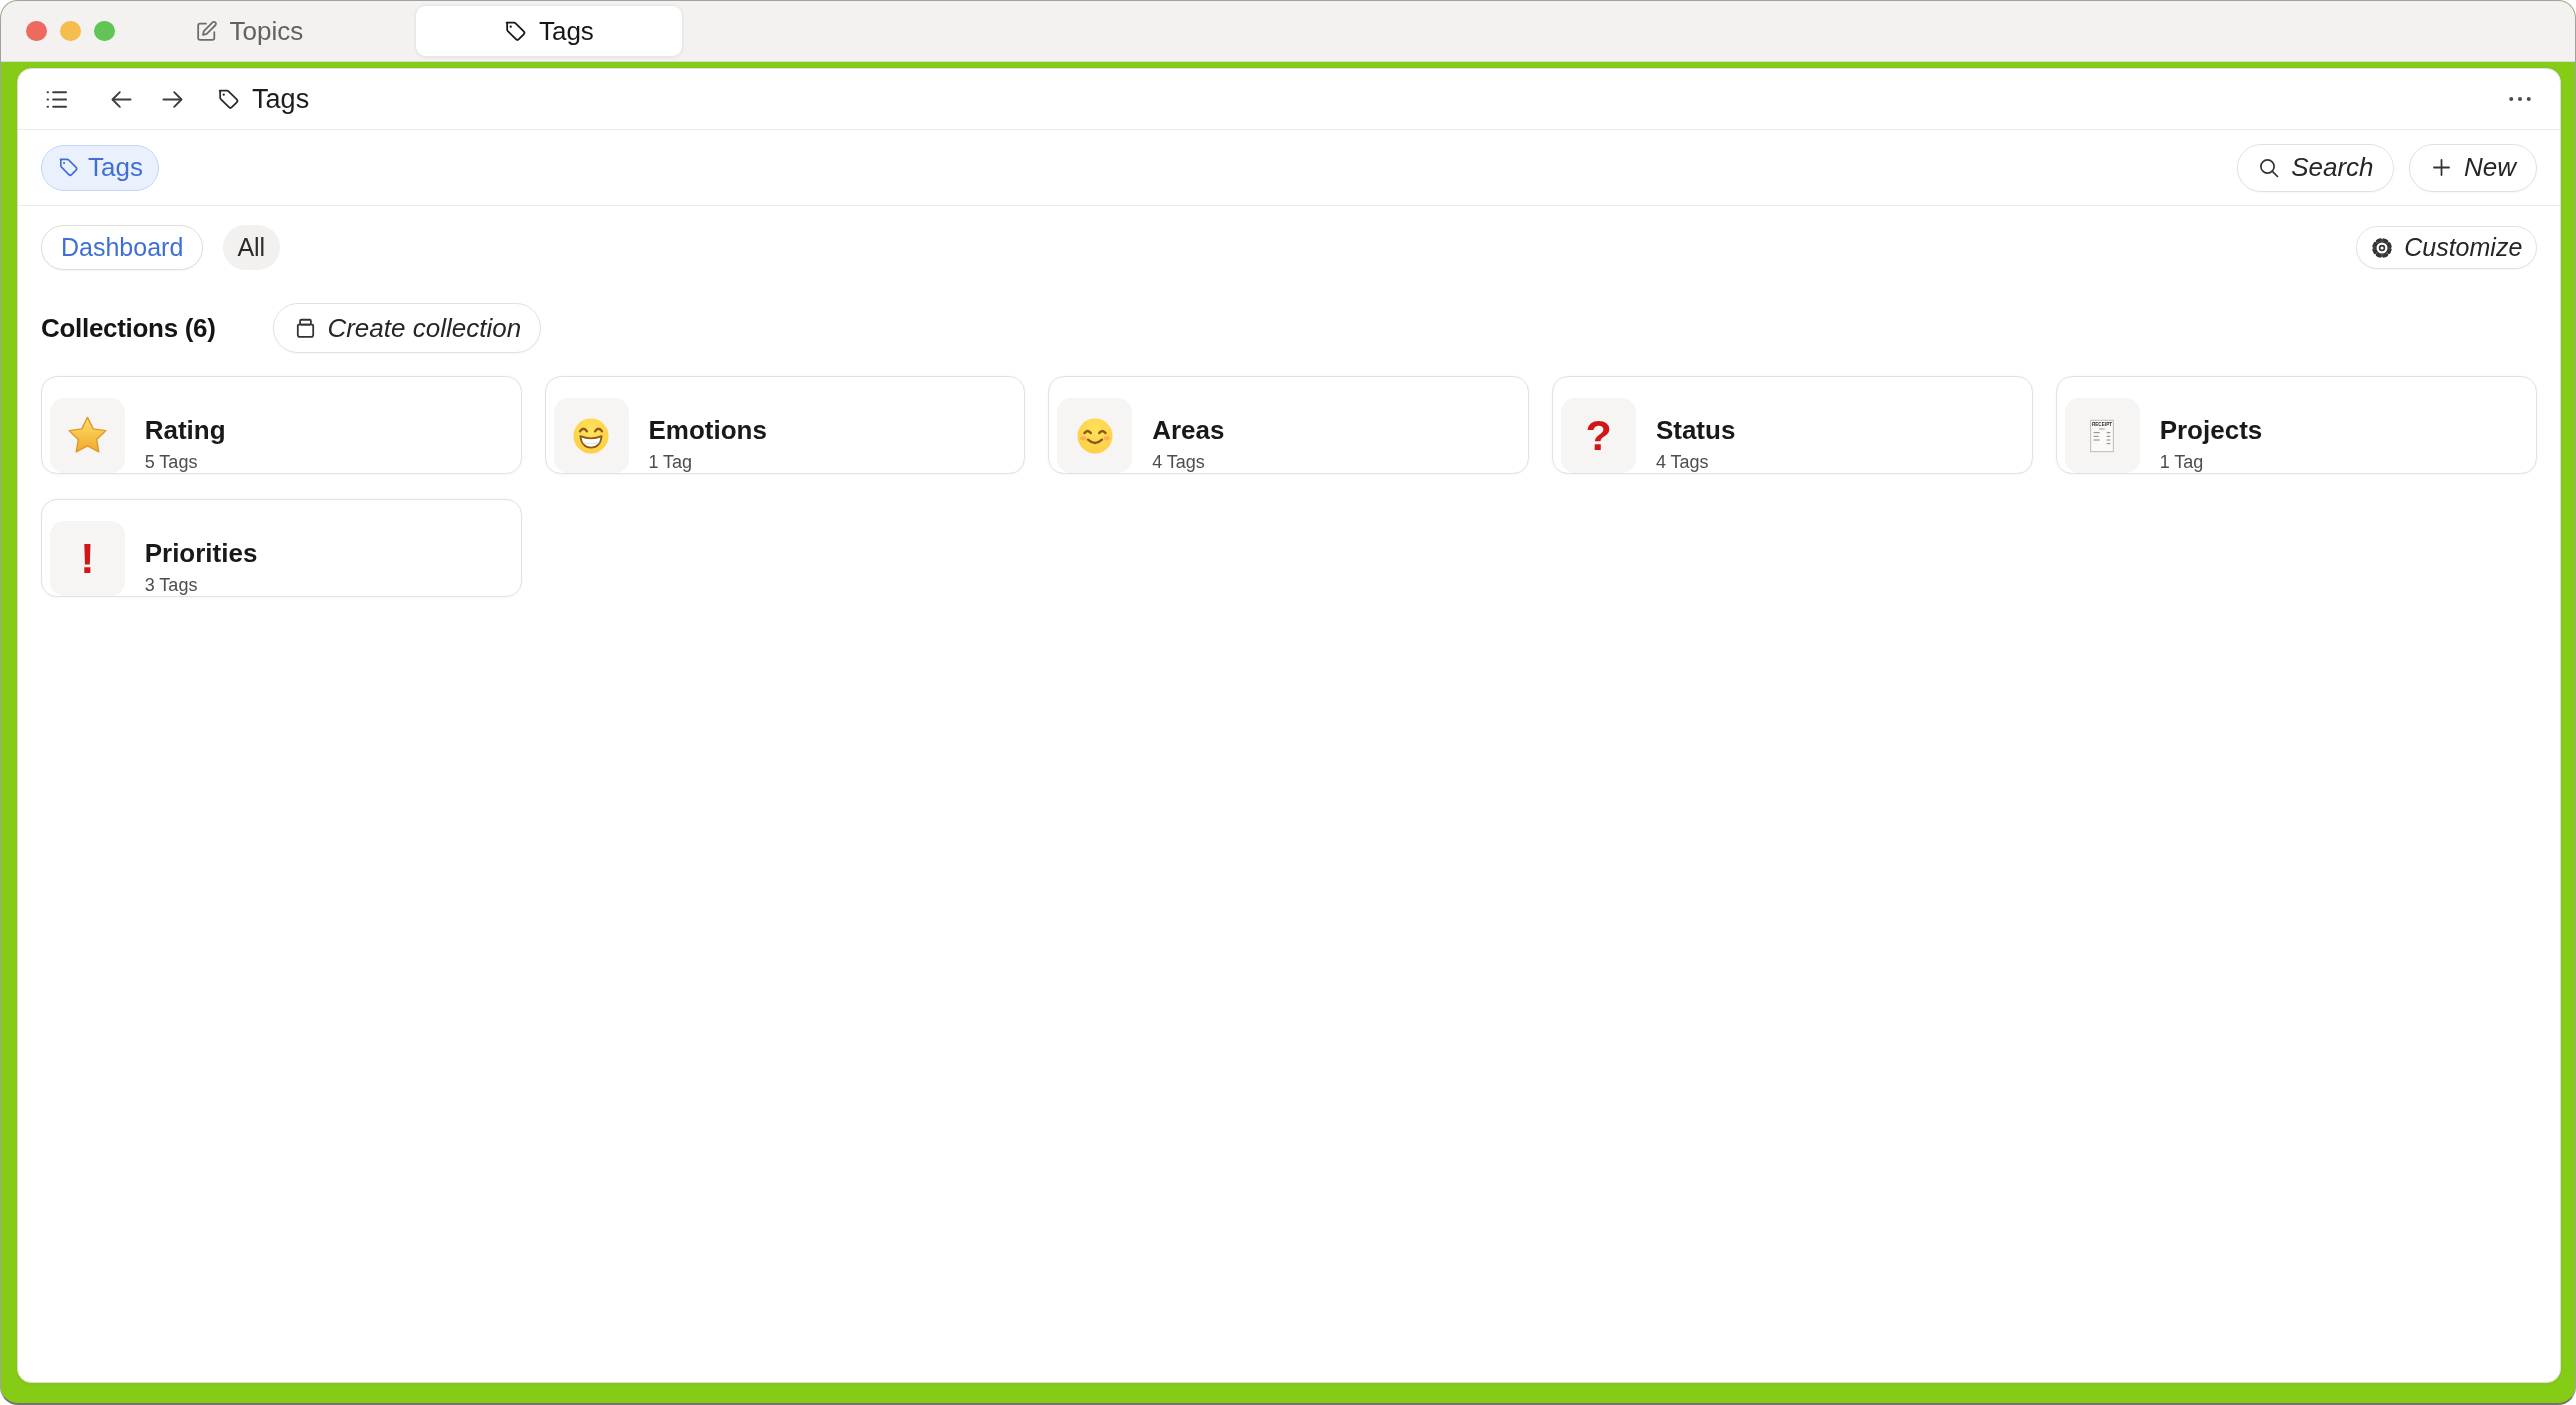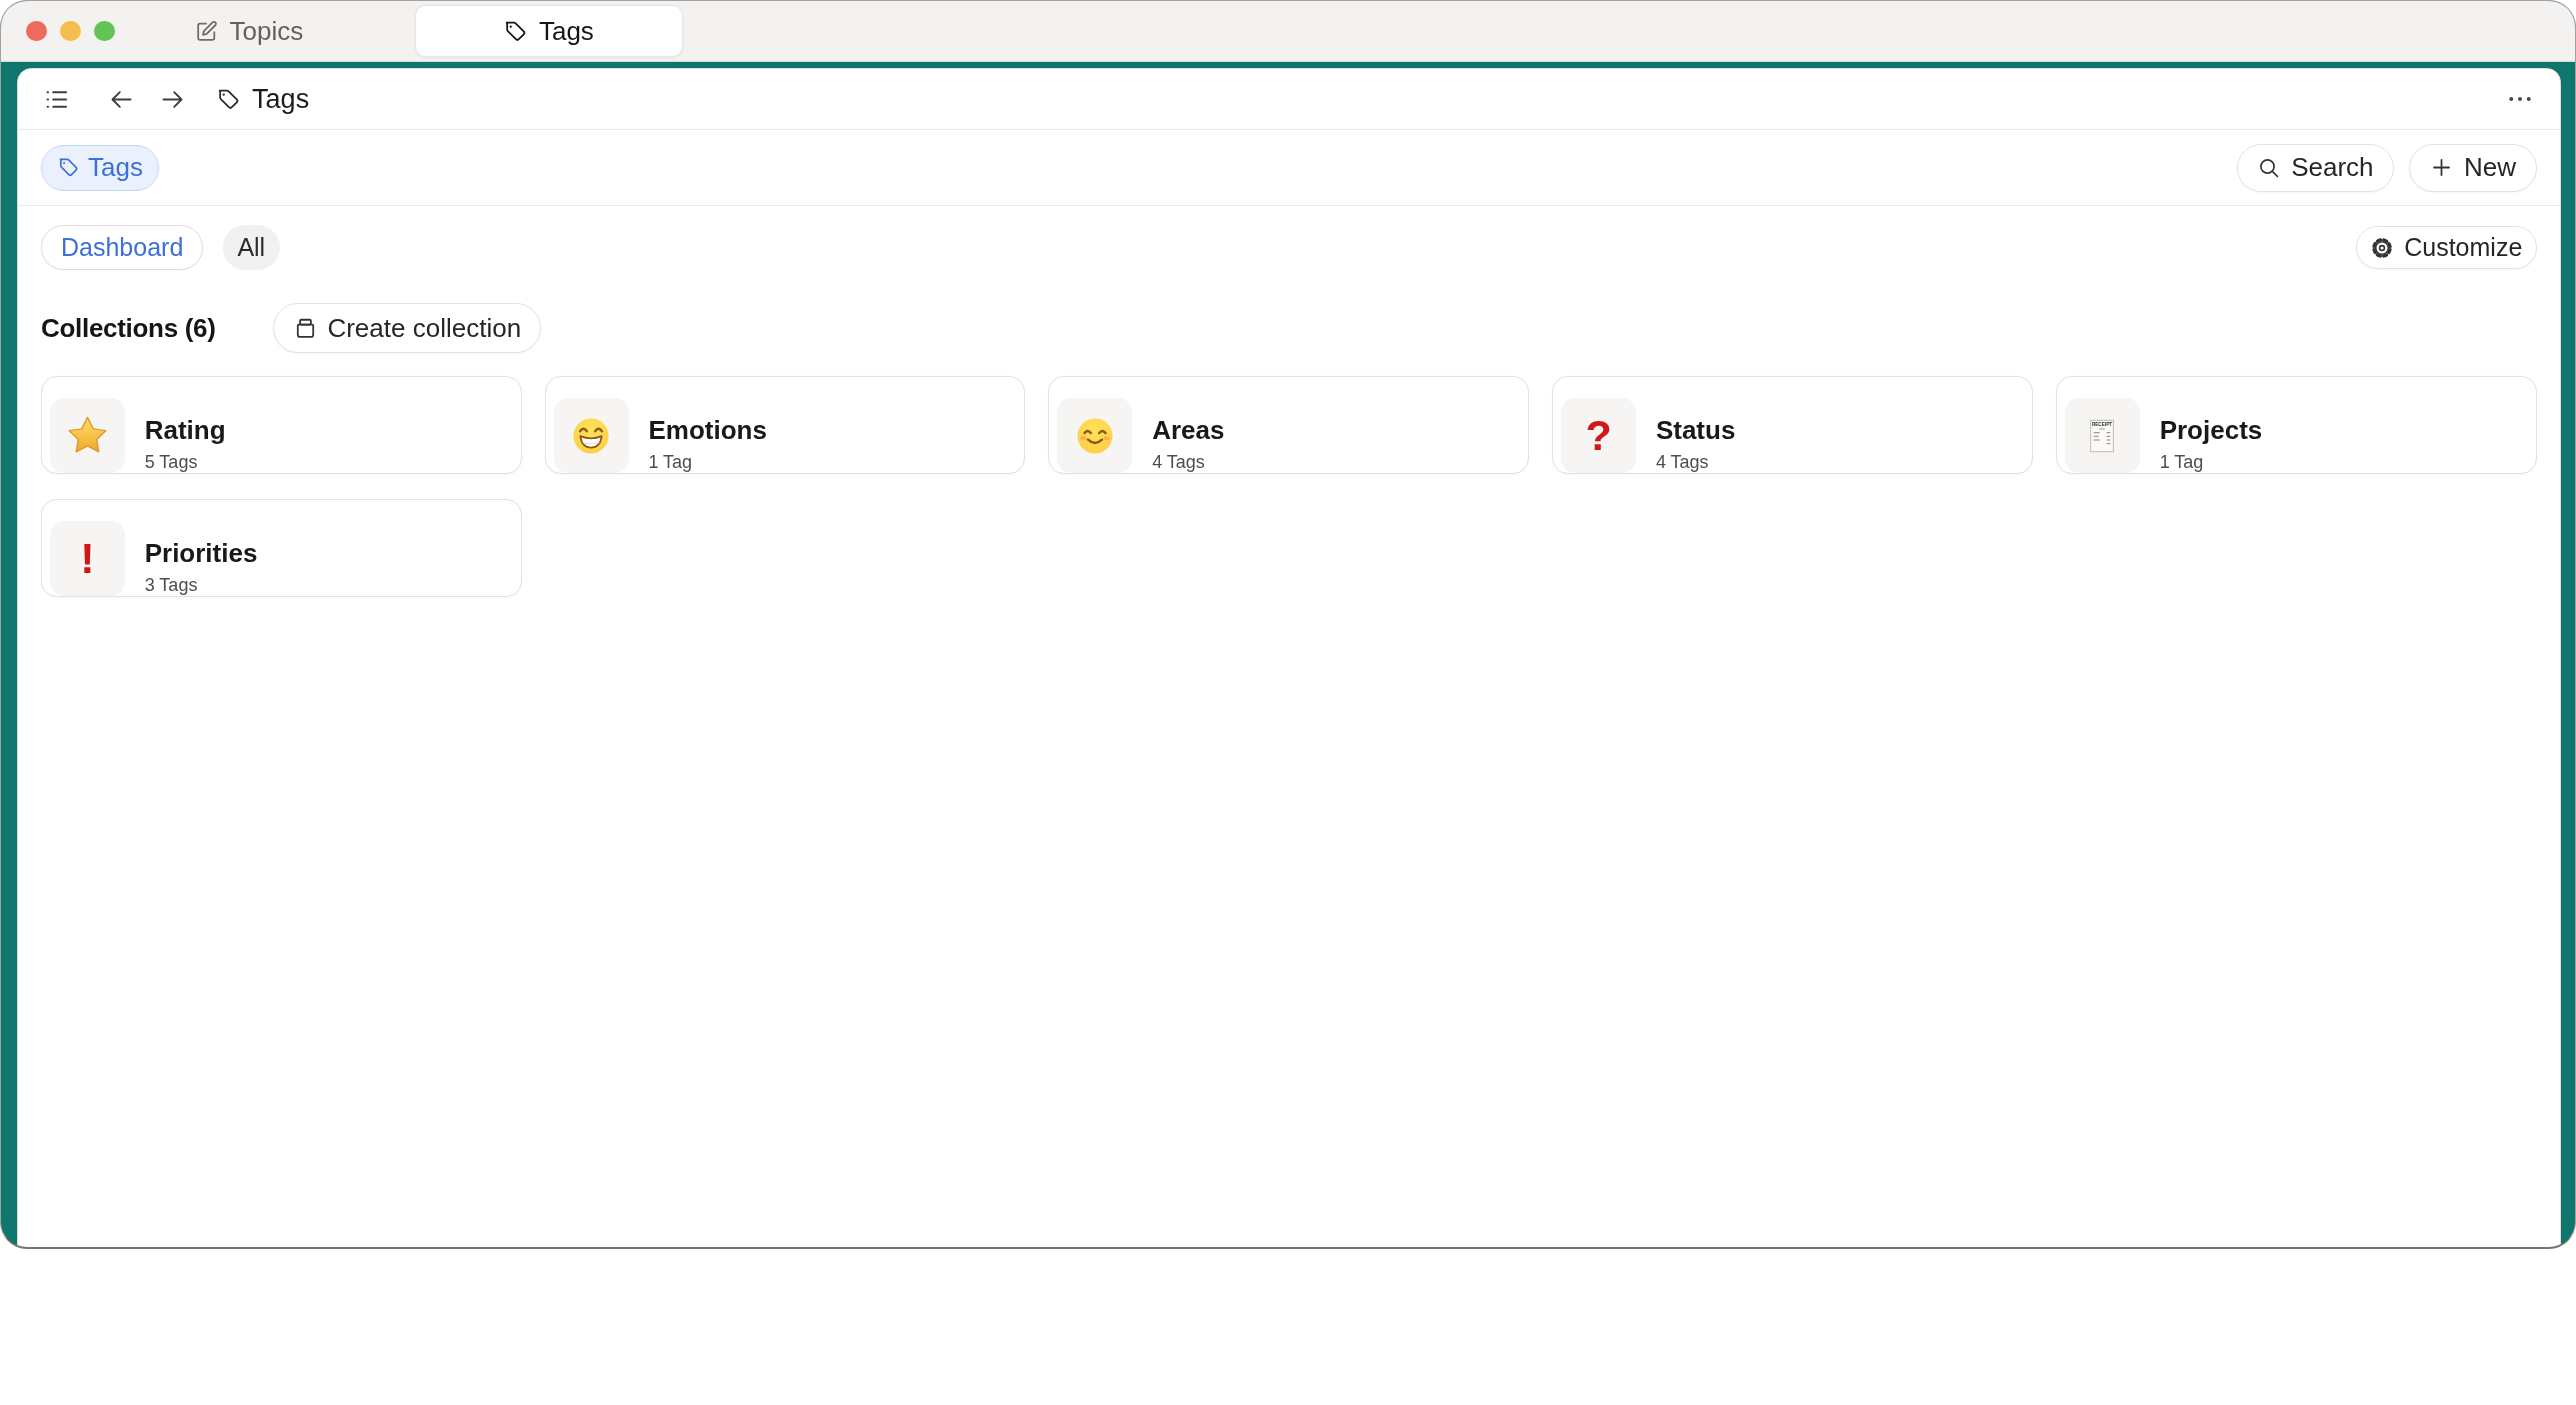--- a/index.html
+++ b/index.html
@@ -1,23 +1,23 @@
 <!DOCTYPE html>
 <html style="--accent: #3e6fd9; --pill-bg: #eaf1fd; --pill-border: #c2d6f7; --red: #d01616;font-size:14.3px"><head>
 <meta charset="utf-8">
 <style>
   * { margin:0; padding:0; box-sizing:border-box; }
   html,body { width:2576px; height:1405px; background:#fff; font-family:"Liberation Sans", sans-serif; }
 
   .window{
-    position:relative; width:2576px; height:1249px;
-    background:#0f766e;
+    position:relative; width:2576px; height:1405px;
+    background:#84cc16;
     border:0.9px solid #a3a19f;
     border-bottom:2.7px solid #767472;
-    border-radius:27px;
+    border-radius:18px;
     overflow:hidden;
   }
 
   
   .tab-bar{
     height:61px; display:flex; align-items:center;
     padding-left:25px;
     border-bottom:0.9px solid #dbd9d7;
     background:#f4f2f0;
   }
@@ -60,21 +60,21 @@
   .object-pill{
     height:46px; display:inline-flex; align-items:center; gap:8px; padding:0 15px;
     border-radius:23px; background:var(--pill-bg); border:0.9px solid var(--pill-border);
     color:var(--accent); font-size:26px; font-weight:500; cursor:pointer;
   }
   .row-right{ margin-left:auto; display:flex; align-items:center; gap:14.3px; }
   .btn{
     height:48px; display:inline-flex; align-items:center; gap:9.8px; padding:0 19.7px;
     background:#fff; border:0.9px solid #e3e1df; border-radius:24px;
     box-shadow:0 0.9px 1.8px rgba(0,0,0,0.04);
-    color:#262626; font-size:26px; cursor:pointer; font-family:inherit;
+    color:#262626; font-size:26px; cursor:pointer; font-family:inherit;font-style:italic;
   }
   .btn .icon{ color:#333; }
 
   
   .view-row{ display:flex; align-items:center; padding:10.7px 23px 0 23px; height:72px; }
   .view-pill{
     height:45px; display:inline-flex; align-items:center; padding:0 19px;
     border-radius:22.3px; font-size:25px; cursor:pointer; border:0.9px solid transparent;
   }
   .view-pill.active{ background:#fff; border-color:#dfddDB; border:0.9px solid #dfddda; color:var(--accent); box-shadow:0 0.9px 1.8px rgba(0,0,0,0.04); }

